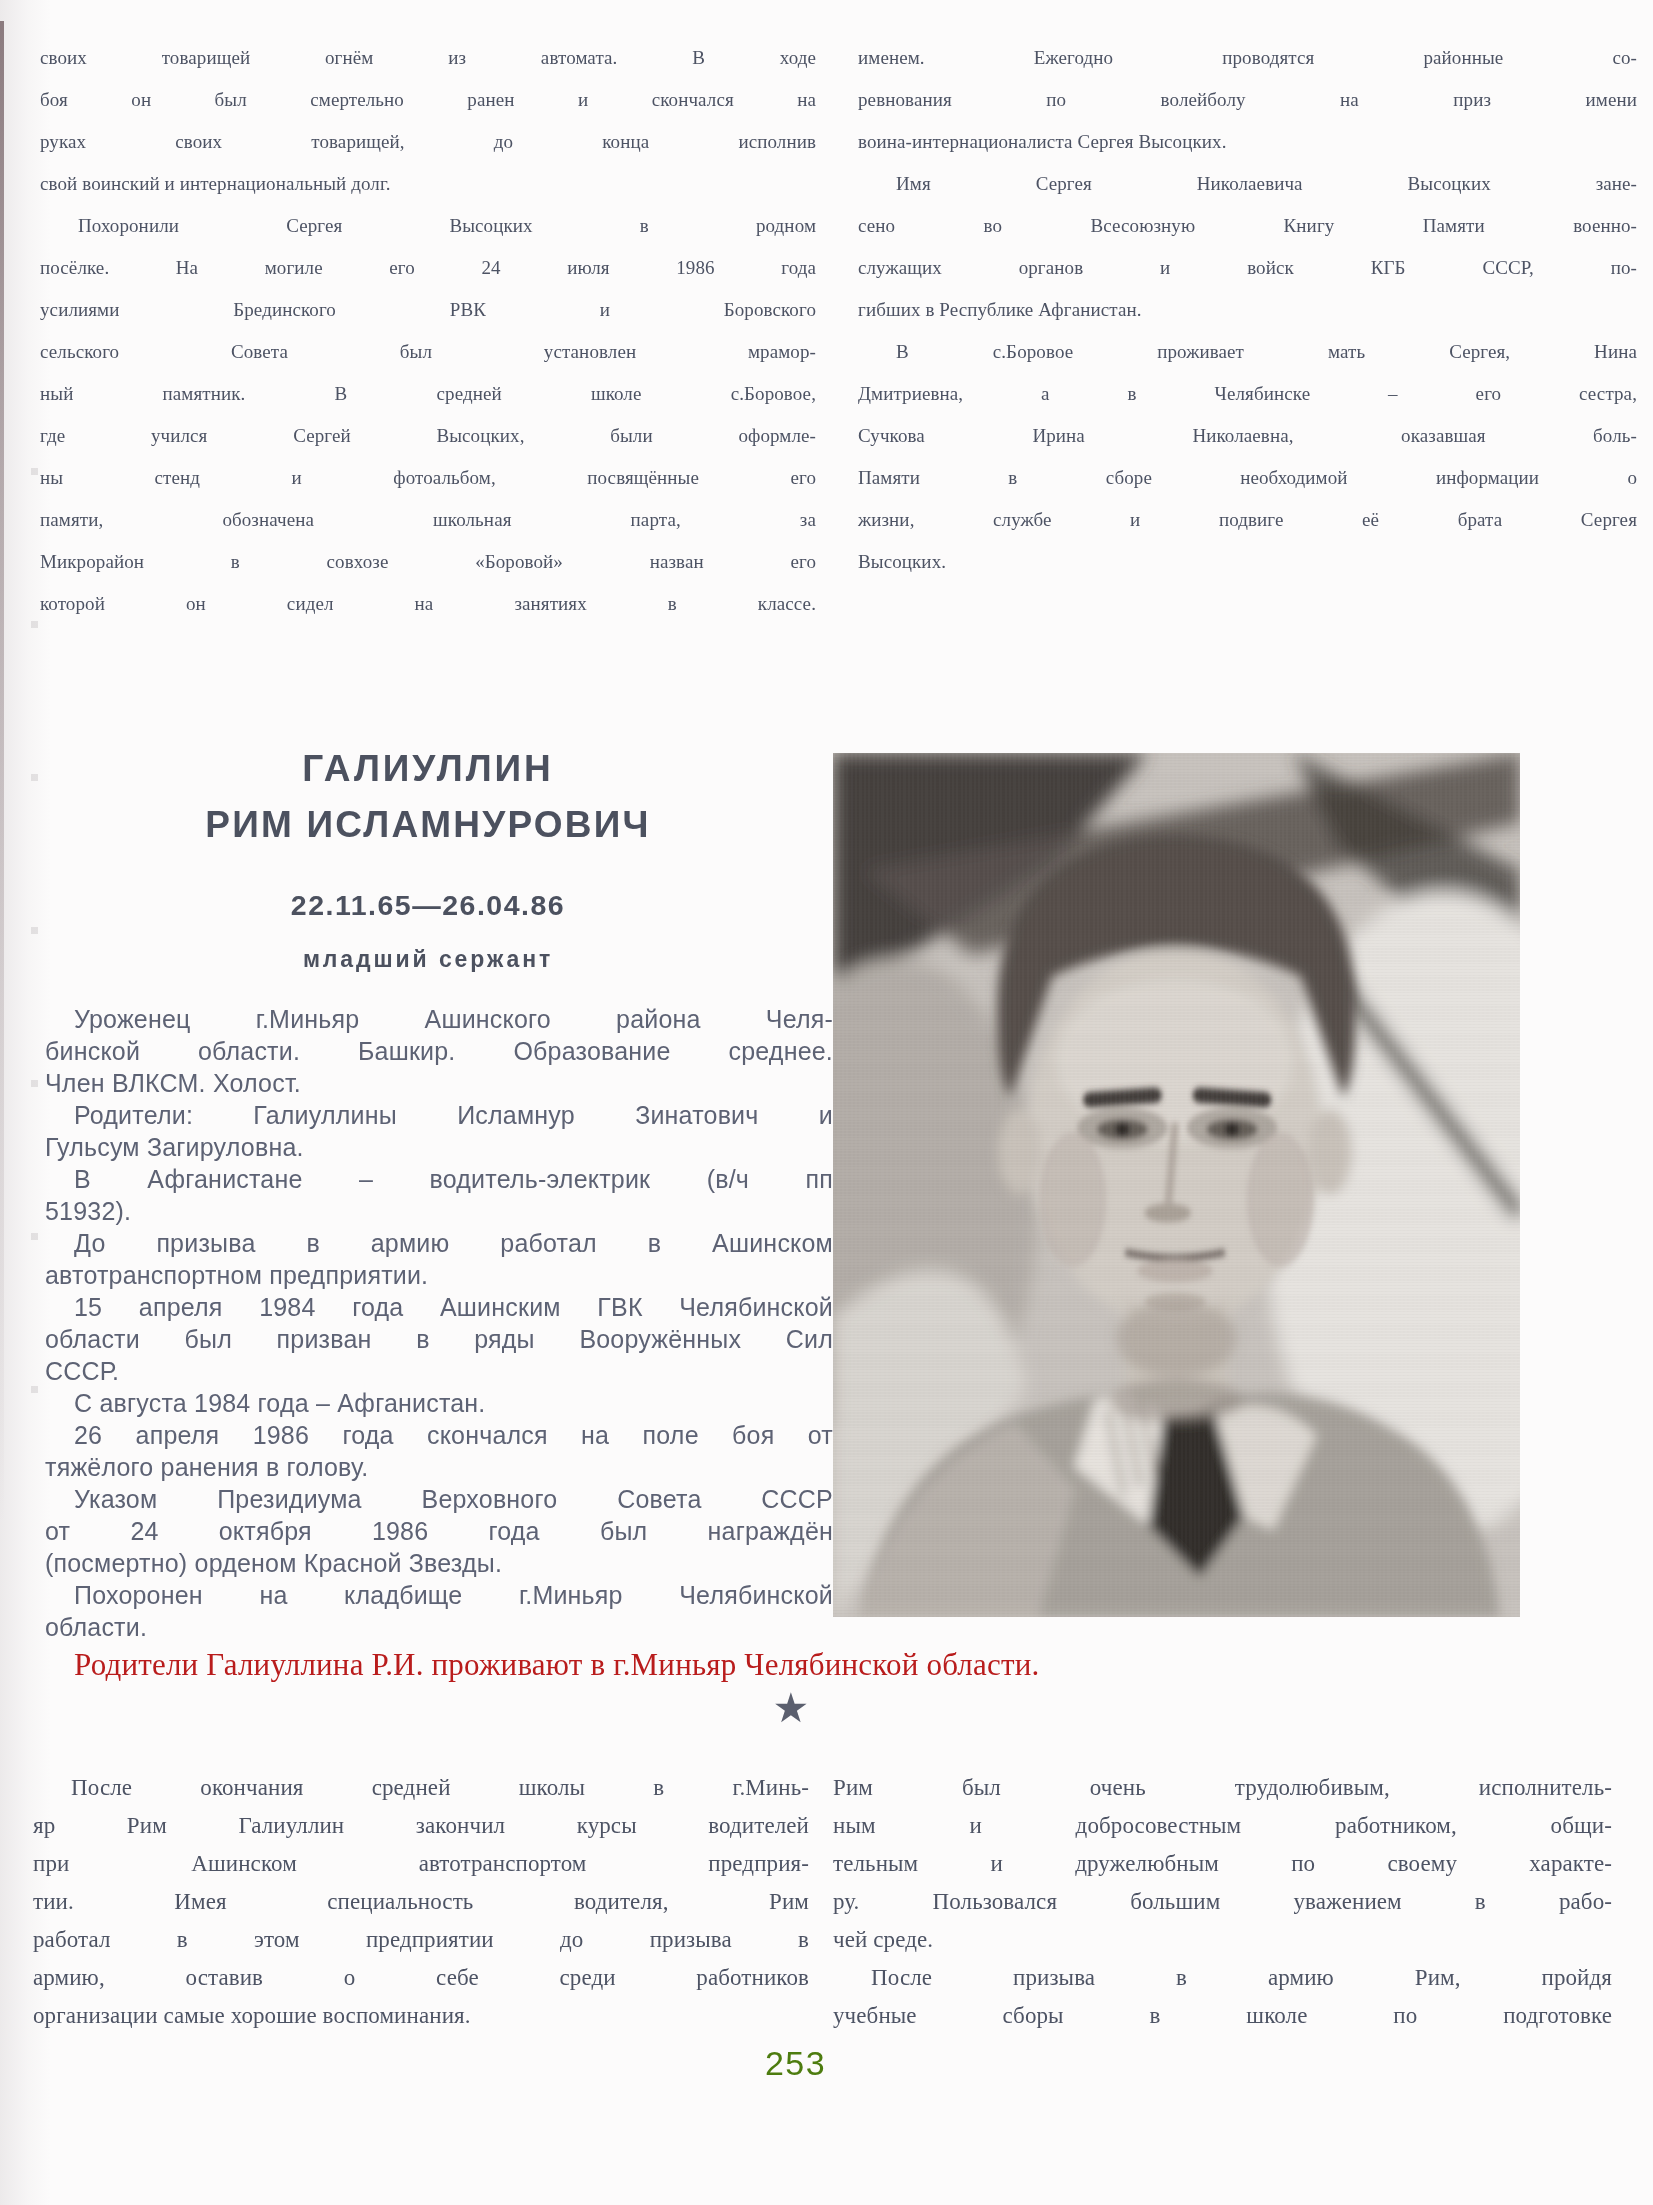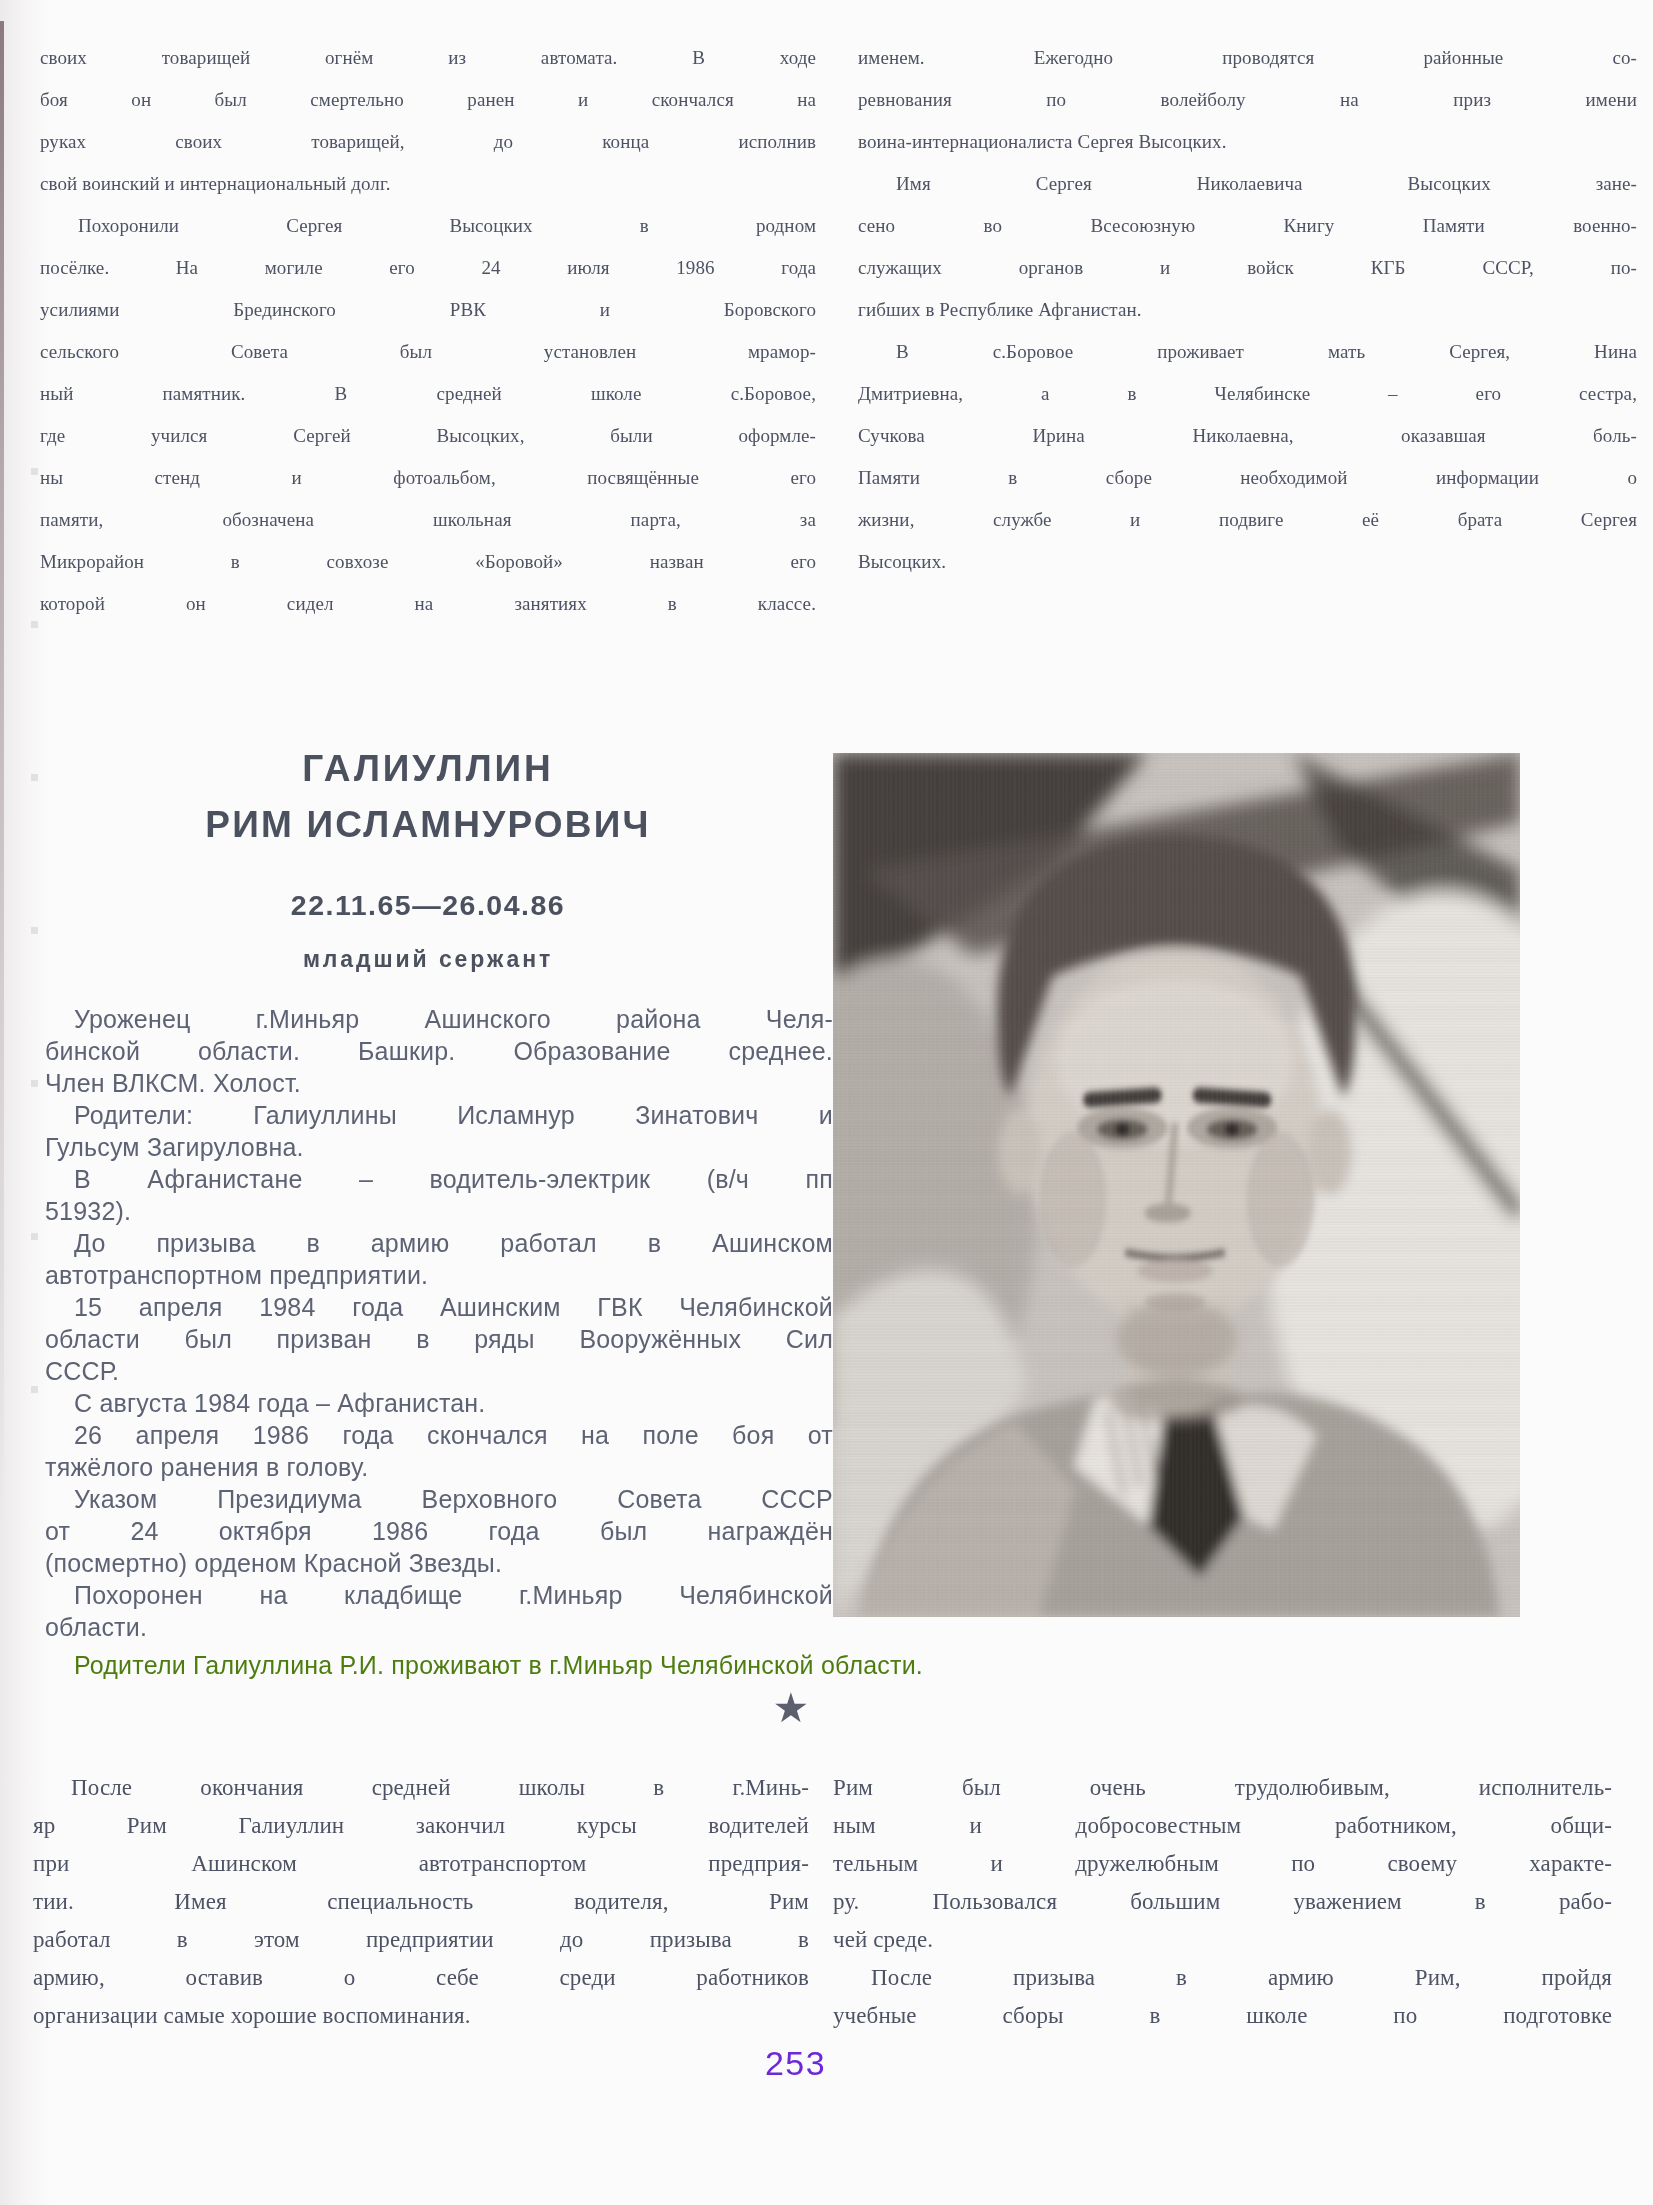--- a/index.html
+++ b/index.html
@@ -34,35 +34,35 @@
     color:#4c515f;font-family:"Liberation Sans",sans-serif;font-weight:700;}
   #surname{top:748px;font-size:37px;letter-spacing:2.9px;}
   #name-patronymic{top:804px;font-size:37px;letter-spacing:2.2px;}
   #life-dates{top:889px;font-size:28.5px;letter-spacing:1.5px;}
   #rank{top:946px;font-size:23px;letter-spacing:2.9px;}
   
   #bio{left:45px;top:1003px;width:788px;font-size:25px;line-height:32px;
     color:#5d6274;letter-spacing:0.2px;}
   #bio .line.ind{text-indent:29px;}
   #bio-footer{position:absolute;left:45px;top:1649px;width:1389px;
-    font-family:Liberation Sans, sans-serif;font-size:25px;line-height:32px;
-    color:#4d7c0f;letter-spacing:0.2px;text-indent:29px;}
+    font-family:Liberation Serif, serif;font-size:31px;line-height:32px;
+    color:#b91c1c;letter-spacing:0.2px;text-indent:29px;}
   
   .photo{position:absolute;left:833px;top:753px;width:687px;height:864px;margin:0;
     background:#c7c2bd;overflow:hidden;}
   .photo svg{display:block;width:100%;height:100%;}
   .grain{position:absolute;inset:0;pointer-events:none;opacity:.5;
     background:
       repeating-linear-gradient(0deg,rgba(40,36,34,.05) 0 1.5px,transparent 1.5px 2.9px),
       repeating-linear-gradient(90deg,rgba(255,255,255,.05) 0 2.2px,transparent 2.2px 4.4px);}
   
   #star{position:absolute;left:0;top:1684px;width:1582px;text-align:center;
     font-size:41px;color:#5b5f6e;}
   #page-number{position:absolute;left:0;top:2044px;width:1591px;text-align:center;
-    font-family:"Liberation Sans",sans-serif;font-size:34px;color:#6d28d9;letter-spacing:1.5px;}
+    font-family:"Liberation Sans",sans-serif;font-size:34px;color:#4d7c0f;letter-spacing:1.5px;}
 </style>
 </head>
 <body>
 
 <div class="page">
 
   <div class="gutter-shade"></div>
   <div class="scan-edge"></div>
   <div class="scan-dots"></div>
 

